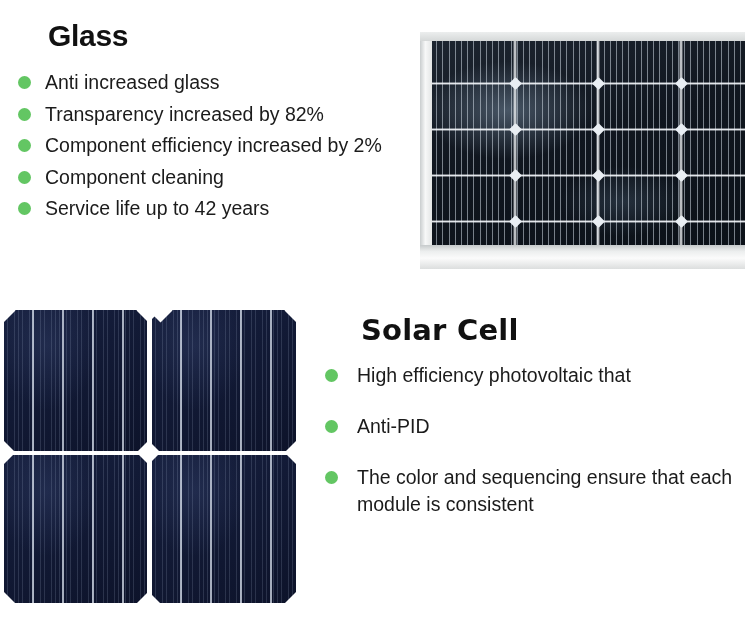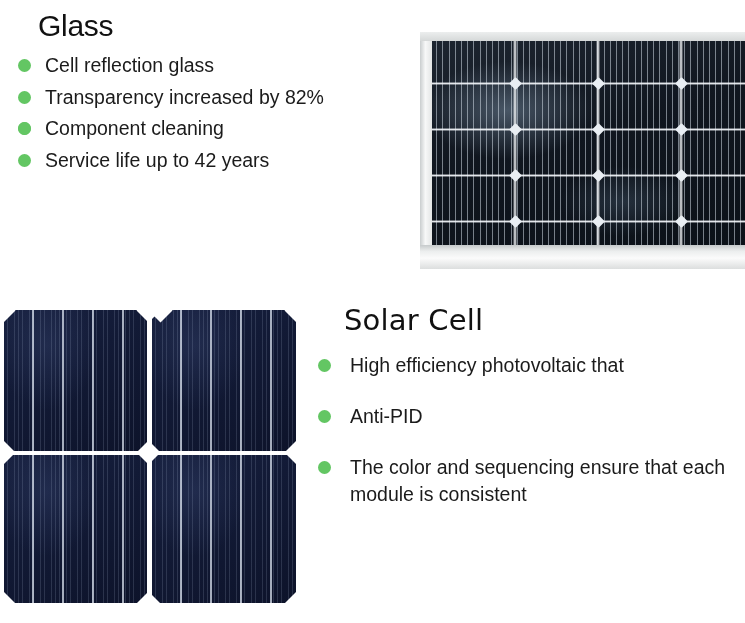--- a/index.html
+++ b/index.html
@@ -11,24 +11,24 @@
     width: 745px;
     height: 623px;
     position: relative;
     overflow: hidden;
     font-family: "Liberation Sans", sans-serif;
     color: #1a1a1a;
   }
 
   
   .section-title {
-    font-weight: normal;
+    font-weight: bold;
     color: #111111;
     letter-spacing: -0.3px;
-    margin: 4px;
+    margin: 14px;
     white-space: nowrap;
   }
   .feature-list {
     list-style: none;
     margin: 0;
     padding: 0;
   }
   .feature-item {
     position: relative;
     padding-left: 26px;
@@ -63,21 +63,21 @@
     font-size: 19.5px;
     line-height: 28.5px;
     margin-bottom: 3px;
     padding-left: 27px;
   }
   #glass-section .bullet-dot { top: 8px; }
 
   
   #solarcell-section {
     position: absolute;
-    left: 318px;
+    left: 325px;
     top: 298px;
     width: 415px;
   }
   #solarcell-section .section-title {
     font-size: 29px;
     line-height: 36px;
     padding-left: 22px;
     letter-spacing: 0.2px;
     font-family: "DejaVu Sans", sans-serif;
   }
@@ -284,28 +284,29 @@
   <div class="cell-chamfer" style="left:-5px;  top:295px;"></div>
   <div class="cell-chamfer" style="left:140px; top:295px;"></div>
   <div class="cell-chamfer" style="left:288px; top:295px;"></div>
 </div>
 
 <div id="glass-section">
   <h1 class="section-title">Glass</h1>
   <ul class="feature-list">
     <li class="feature-item">
       <span class="bullet-dot"></span>
-      <span>Cell reflection glass</span>
+      <span>Anti increased glass</span>
     </li>
     <li class="feature-item">
       <span class="bullet-dot"></span>
       <span>Transparency increased by 82%</span>
     </li>
     <li class="feature-item">
       <span class="bullet-dot"></span>
+      <span>Component efficiency increased by 2%</span>
     </li>
     <li class="feature-item">
       <span class="bullet-dot"></span>
       <span>Component cleaning</span>
     </li>
     <li class="feature-item">
       <span class="bullet-dot"></span>
       <span>Service life up to 42 years</span>
     </li>
   </ul>

